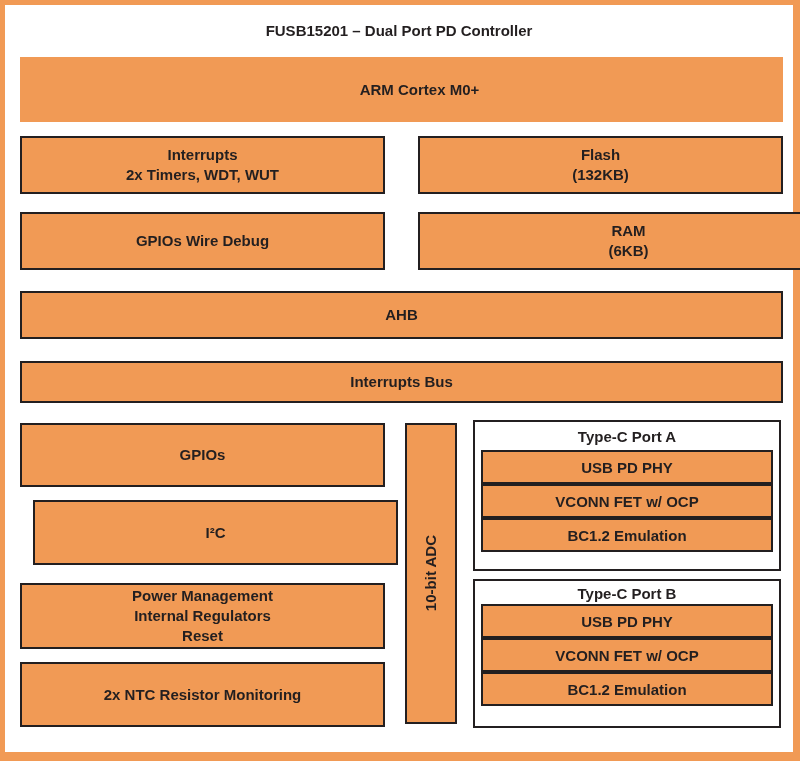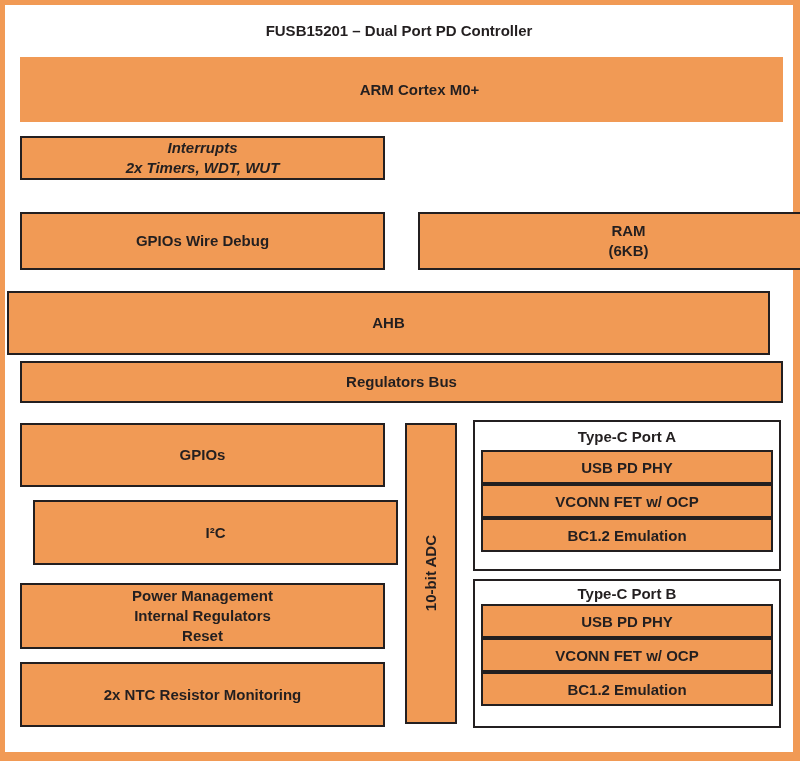--- a/index.html
+++ b/index.html
@@ -62,32 +62,34 @@
 </style>
 </head>
 <body>
 
 <div class="frame">
 
   <div class="title">FUSB15201 – Dual Port PD Controller</div>
 
   <div class="blk noborder" style="left:15px;top:52px;width:763px;height:65px;">ARM Cortex M0+</div>
 
-  <div class="blk" style="left:15px;top:131px;width:365px;height:44px;font-style:italic;">Interrupts
+  <div class="blk" style="left:15px;top:131px;width:365px;height:58px;">Interrupts
 2x Timers, WDT, WUT</div>
 
+  <div class="blk" style="left:413px;top:131px;width:365px;height:58px;">Flash
+(132KB)</div>
 
   <div class="blk" style="left:15px;top:207px;width:365px;height:58px;">GPIOs Wire Debug</div>
 
   <div class="blk" style="left:413px;top:207px;width:411px;height:58px;padding-left:10px;">RAM
 (6KB)</div>
 
-  <div class="blk" style="left:2px;top:286px;width:763px;height:64px;">AHB</div>
+  <div class="blk" style="left:15px;top:286px;width:763px;height:48px;">AHB</div>
 
-  <div class="blk" style="left:15px;top:356px;width:763px;height:42px;">Regulators Bus</div>
+  <div class="blk" style="left:15px;top:356px;width:763px;height:42px;">Interrupts Bus</div>
 
   <div class="blk" style="left:15px;top:418px;width:365px;height:64px;">GPIOs</div>
 
   <div class="blk" style="left:15px;top:495px;width:365px;height:65px;margin-left:13px;">I²C</div>
 
   <div class="blk" style="left:15px;top:578px;width:365px;height:66px;">Power Management
 Internal Regulators
 Reset</div>
 
   <div class="blk" style="left:15px;top:657px;width:365px;height:65px;">2x NTC Resistor Monitoring</div>

